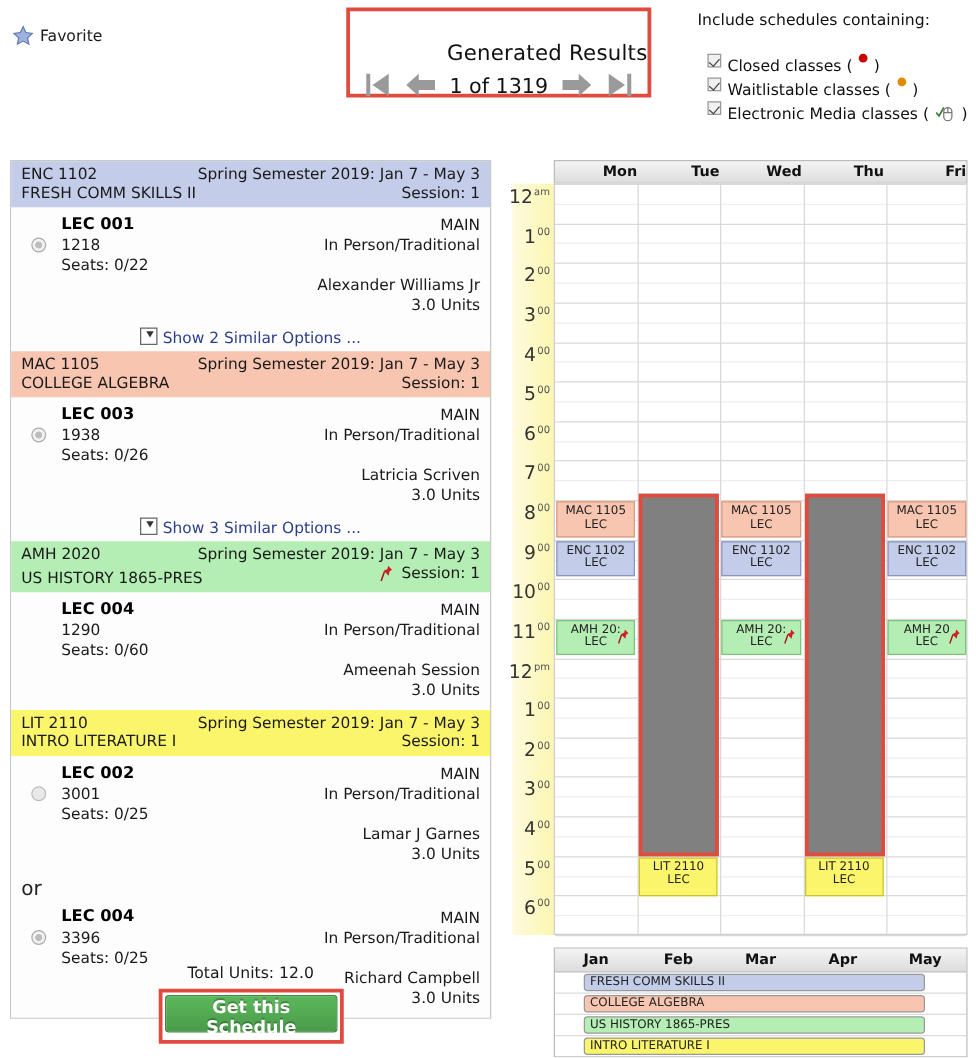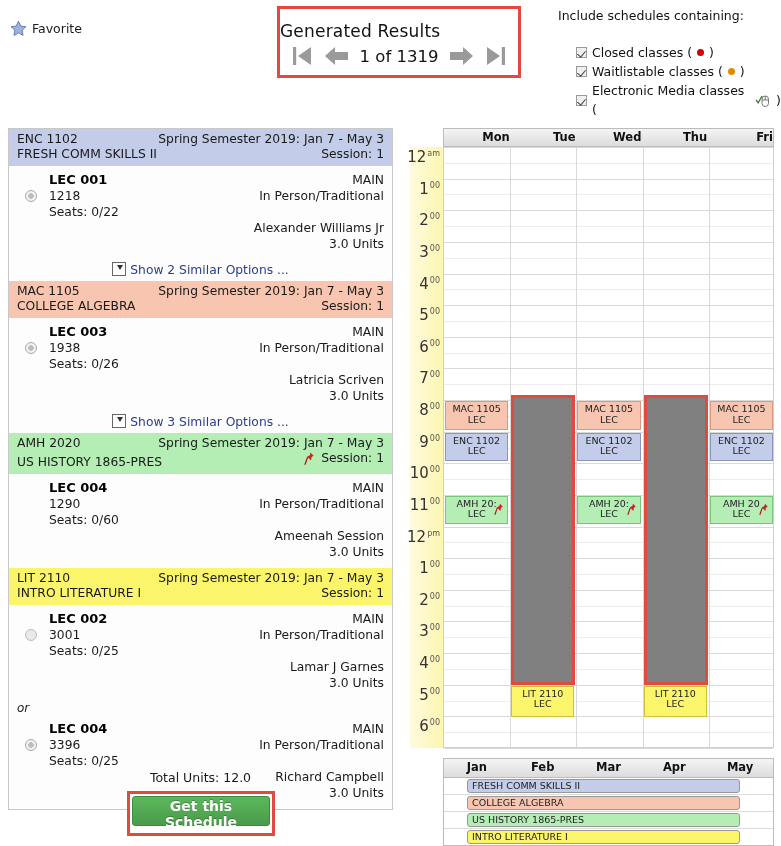--- a/index.html
+++ b/index.html
@@ -27,24 +27,24 @@
 
   .genbox {
     position: absolute;
     left: 277px; top: 6px;
     width: 244px; height: 72px;
     border: 3px solid #e04a3f;
     background: #fff;
     box-sizing: border-box;
   }
   .genbox-title {
-    text-align: left;
+    text-align: right;
     font-size: 17px;
     color: #111;
-    margin-top: 12px;
+    margin-top: 24px;
     letter-spacing: 0.2px;
   }
   .genbox-nav {
     display: flex;
     align-items: center;
     justify-content: center;
     gap: 10px;
     margin-top: 3px;
   }
   .navbtn { display:block; }
@@ -55,21 +55,21 @@
   }
 
   .includes {
     position: absolute;
     left: 558px; top: 6px;
     font-size: 12.5px;
     line-height: 19px;
     color: #111;
   }
   .includes .head { margin-bottom: 18px; }
-  .chkrow { display: flex; align-items: center; margin-left: 18px; gap: 5px; }
+  .chkrow { display: flex; align-items: flex-start; margin-left: 8px; gap: 5px; }
   .chkbox {
     width: 11px; height: 11px;
     border: 1px solid #9a9a9a;
     background: #f0f0f0;
     position: relative;
     display: inline-block;
     box-sizing: border-box;
     flex: 0 0 auto;
   }
   .chkbox::after {
@@ -152,22 +152,21 @@
     background: #fff;
   }
   .dl-icon::after {
     content: "";
     position: absolute; left: 4px; top: 1.5px;
     border-left: 3px solid transparent;
     border-right: 3px solid transparent;
     border-top: 5px solid #333;
   }
   .or-label {
-    font-style: italic;
-    font-size: 12px;
+    font-size: 16px;
     padding: 2px 0 0 8px;
     background: #fdfdfd;
     color: #222;
   }
   .pin {
     display:inline-block; width: 11px; height: 14px; vertical-align: -3px;
   }
   .total-units {
     position: absolute;
     left: 8px; top: 770px;

